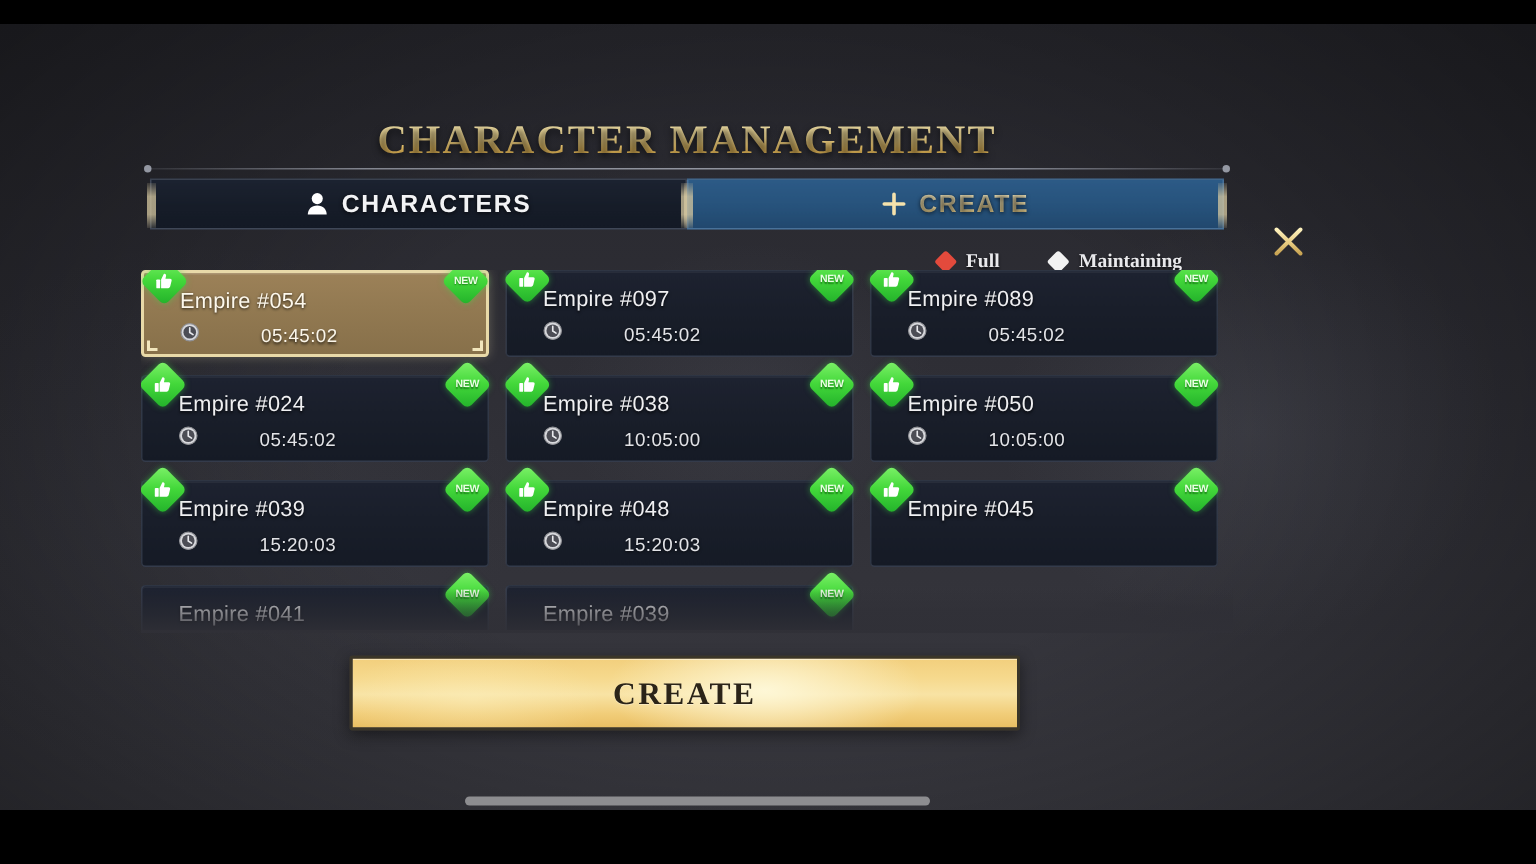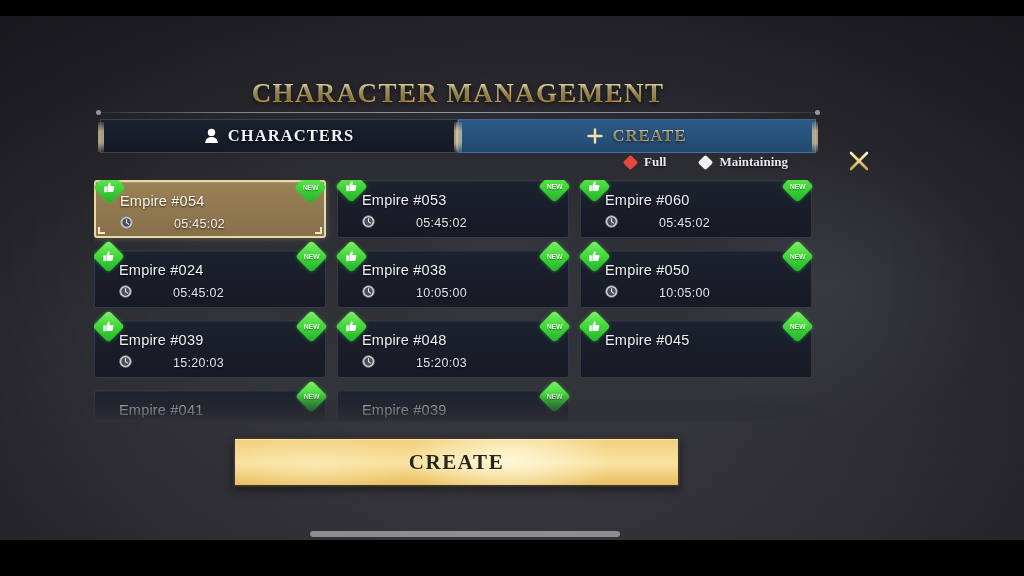--- a/index.html
+++ b/index.html
@@ -128,21 +128,21 @@
   }
   .tab {
     position: relative;
     flex: 1;
     height: 34px;
     display: flex;
     align-items: center;
     justify-content: center;
     gap: 9px;
     cursor: pointer;
-    font-family: Liberation Serif, serif;
+    font-family: Liberation Sans, sans-serif;
     font-weight: bold;
     font-size: 16.5px;
     letter-spacing: 1.1px;
   }
   .tab.inactive {
     background: linear-gradient(180deg, #1b2230 0%, #161c28 55%, #131925 100%);
     border: 1px solid rgba(150,160,180,0.30);
     color: #f2f3f5;
     text-shadow: 0 1px 3px rgba(0,0,0,0.8);
   }
@@ -168,21 +168,21 @@
   }
   .tab-ornament.l { left: -3px; }
   .tab-ornament.r { right: -3px; }
 
   .tab-icon { display: flex; align-items: center; }
 
   
   #legend {
     position: absolute;
     left: 0;
-    top: 92px;
+    top: 104px;
     width: 722px;
     display: flex;
     justify-content: flex-end;
     align-items: center;
     gap: 34px;
     padding-right: 22px;
   }
   .legend-item {
     display: flex;
     align-items: center;
@@ -449,21 +449,21 @@
               </svg>
             </span>
           </div>
           <div class="badge new">
             <span class="badge-inner">
               <span class="badge-new-text">NEW</span>
             </span>
           </div>
         </div>
         <div class="card normal">
-          <div class="card-name">Empire #053</div>
+          <div class="card-name">Empire #097</div>
           <div class="card-time-row">
             <span><svg width="13" height="13" viewBox="0 0 13 13">
                 <circle cx="6.5" cy="6.5" r="5.8" fill="#d8d9dd" stroke="#8f9095" stroke-width="0.8"></circle>
                 <circle cx="6.5" cy="6.5" r="4.2" fill="#4c4d55"></circle>
                 <path d="M6.5 3.6 L6.5 6.7 L8.7 8.1" stroke="#e8e9ed" stroke-width="1.1" fill="none" stroke-linecap="round"></path>
               </svg></span>
             <span class="card-time">05:45:02</span>
           </div>
           <div class="badge like">
             <span class="badge-inner">
@@ -473,21 +473,21 @@
               </svg>
             </span>
           </div>
           <div class="badge new">
             <span class="badge-inner">
               <span class="badge-new-text">NEW</span>
             </span>
           </div>
         </div>
         <div class="card normal">
-          <div class="card-name">Empire #060</div>
+          <div class="card-name">Empire #089</div>
           <div class="card-time-row">
             <span><svg width="13" height="13" viewBox="0 0 13 13">
                 <circle cx="6.5" cy="6.5" r="5.8" fill="#d8d9dd" stroke="#8f9095" stroke-width="0.8"></circle>
                 <circle cx="6.5" cy="6.5" r="4.2" fill="#4c4d55"></circle>
                 <path d="M6.5 3.6 L6.5 6.7 L8.7 8.1" stroke="#e8e9ed" stroke-width="1.1" fill="none" stroke-linecap="round"></path>
               </svg></span>
             <span class="card-time">05:45:02</span>
           </div>
           <div class="badge like">
             <span class="badge-inner">

